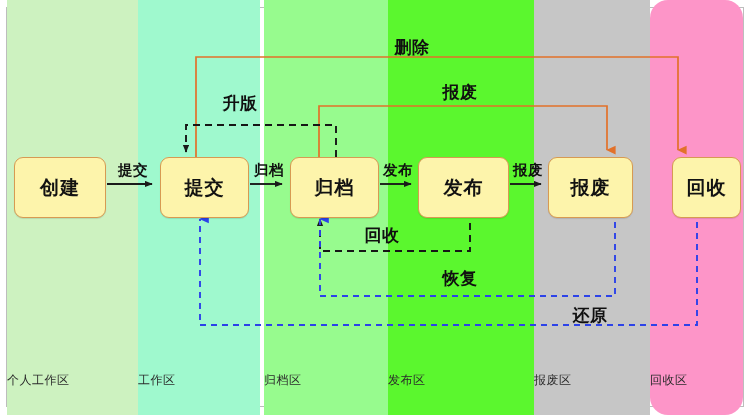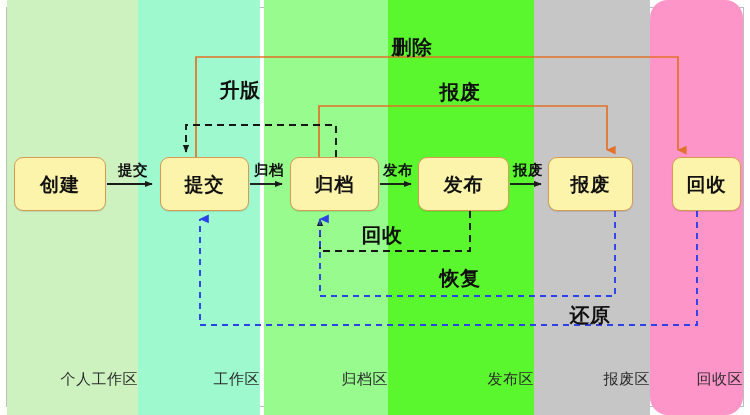--- a/index.html
+++ b/index.html
@@ -28,22 +28,22 @@
     position: absolute;
     top: 0;
     height: 100%;
     box-sizing: border-box;
   }
   .lane-label {
     position: absolute;
     bottom: 26px;
     left: 0;
     width: 100%;
-    text-align: right;
-    font-size: 15px;
+    text-align: left;
+    font-size: 12px;
     color: #2b2b2b;
     letter-spacing: 0.5px;
     font-family: "DejaVu Sans", "Liberation Sans", sans-serif;
   }
   svg#wires {
     position: absolute;
     left: 0;
     top: 0;
     width: 750px;
     height: 415px;
@@ -51,21 +51,21 @@
   }
   .node {
     position: absolute;
     box-sizing: border-box;
     background: #fdf4ab;
     border: 1.6px solid #d79a52;
     border-radius: 9px;
     display: flex;
     align-items: center;
     justify-content: center;
-    height: 54px;
+    height: 61px;
     box-shadow: 0 1px 1px rgba(0,0,0,0.10);
   }
   .node-label {
     font-family: "DejaVu Serif", "Liberation Serif", serif;
     font-size: 19px;
     font-weight: 700;
     color: #121212;
     letter-spacing: 1px;
     line-height: 1;
   }
@@ -74,21 +74,21 @@
     font-family: "DejaVu Serif", "Liberation Serif", serif;
     font-size: 14.5px;
     font-weight: 700;
     color: #101010;
     white-space: nowrap;
     letter-spacing: 0.5px;
     line-height: 1;
     transform: translate(-50%, -50%);
   }
   .edge-label.big {
-    font-size: 20px;
+    font-size: 17px;
   }
 </style>
 </head>
 <body>
 
 <div id="canvas">
   <div id="frame"></div>
 
   <div class="lane" style="left:7px;width:131px;background:#cdf2c0;">
     <div class="lane-label">个人工作区</div>
@@ -178,17 +178,17 @@
   <div class="node" style="left:672px;top:157px;width:69px;">
     <span class="node-label">回收</span>
   </div>
 
   <div class="edge-label" style="left:133px;top:170px;">提交</div>
   <div class="edge-label" style="left:269px;top:170px;">归档</div>
   <div class="edge-label" style="left:398px;top:170px;">发布</div>
   <div class="edge-label" style="left:528px;top:170px;">报废</div>
   <div class="edge-label big" style="left:412px;top:47px;">删除</div>
   <div class="edge-label big" style="left:460px;top:92px;">报废</div>
-  <div class="edge-label big" style="left:240px;top:90px;">升版</div>
+  <div class="edge-label big" style="left:240px;top:103px;">升版</div>
   <div class="edge-label big" style="left:382px;top:235px;">回收</div>
   <div class="edge-label big" style="left:460px;top:278px;">恢复</div>
   <div class="edge-label big" style="left:560px;top:315px;margin-left:30px;">还原</div>
 </div>
 
 </body></html>

